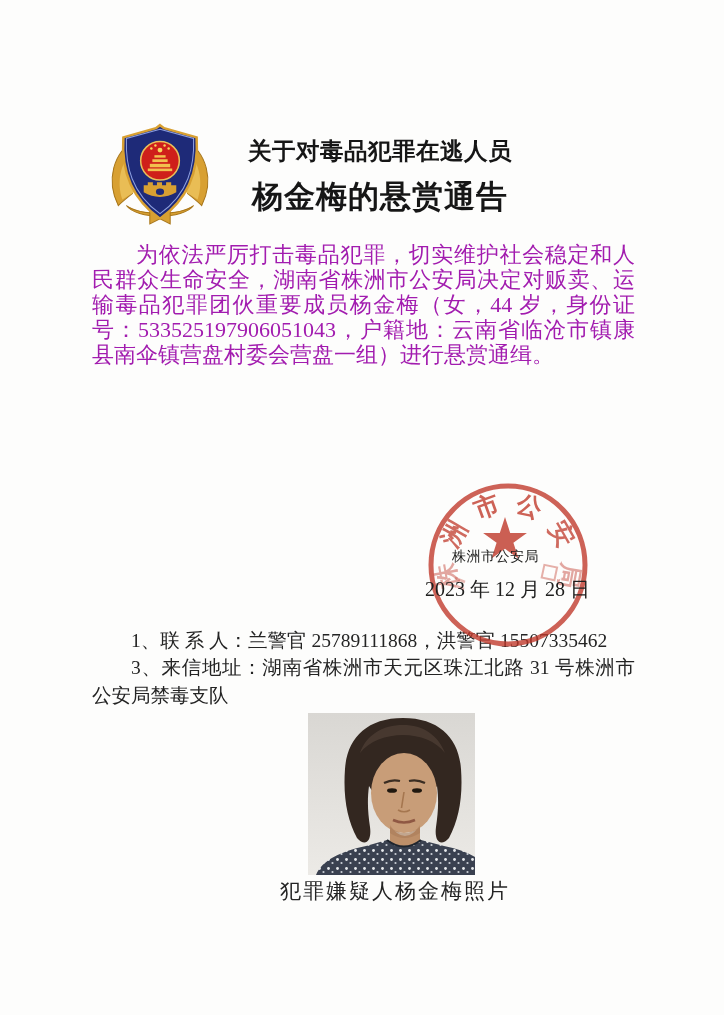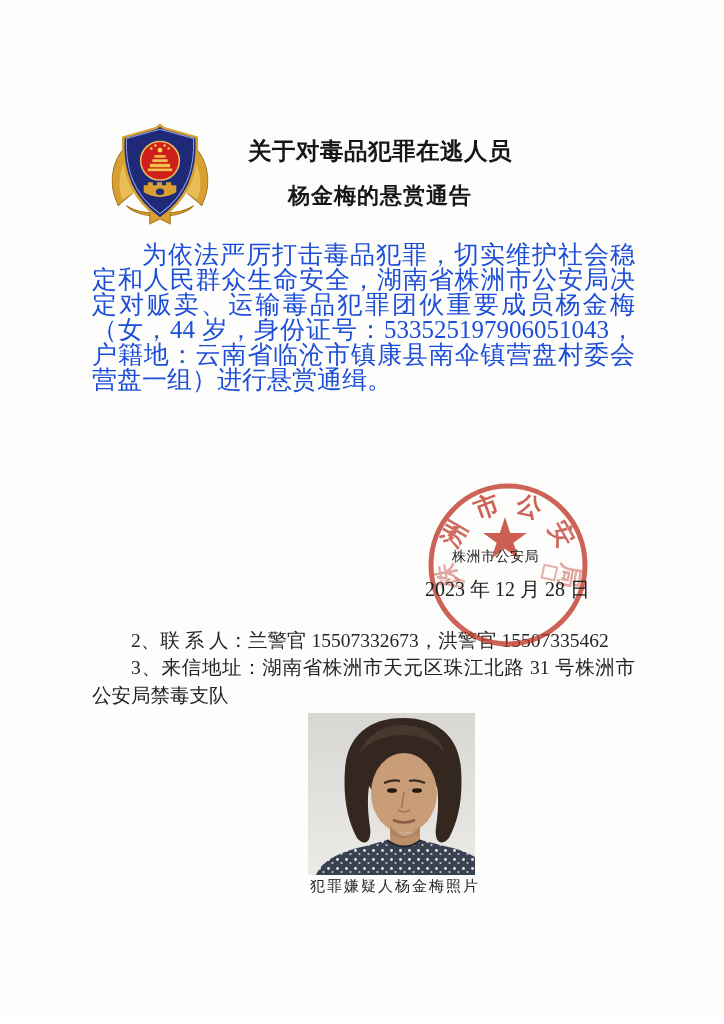--- a/index.html
+++ b/index.html
@@ -5,37 +5,37 @@
   html,body{margin:0;padding:0;background:#ffffff;}
   .page{
     position:relative;width:724px;height:1015px;background:#fdfdfc;overflow:hidden;
     font-family:"Liberation Serif","DejaVu Serif",serif;color:#1c1c1c;
   }
   
   .emblem{position:absolute;left:102px;top:118px;width:116px;height:112px;}
   .title-block{position:absolute;left:232px;top:137px;width:296px;text-align:center;
     font-family:"DejaVu Sans","Liberation Sans",sans-serif;font-weight:900;color:#161616;}
   .title-line1{font-size:23.5px;line-height:28px;letter-spacing:.5px;}
-  .title-line2{font-size:22px;line-height:28px;letter-spacing:1px;margin-top:17px;}
+  .title-line2{font-size:31px;line-height:28px;letter-spacing:1px;margin-top:17px;}
   
   .body-text{position:absolute;top:243px;left:92px;width:543px;
-    font-size:25px;line-height:24.9px;text-align:justify;text-align-last:left;color:#1d4ed8;}
+    font-size:22px;line-height:24.9px;text-align:justify;text-align-last:left;color:#a21caf;}
   .body-text p{margin:0;text-indent:2em;}
   
   .seal{position:absolute;left:425px;top:478px;width:170px;height:180px;z-index:1;opacity:.88;}
   .sig-agency{position:absolute;left:452px;top:548px;font-size:14px;color:#20201f;z-index:2;letter-spacing:.5px;}
   .sig-date{position:absolute;left:425px;top:576px;font-size:20px;color:#20201f;z-index:2;}
   
   .contacts{position:absolute;top:627px;left:92px;width:543px;
     font-size:19.5px;line-height:27.4px;text-align:justify;text-align-last:left;color:#242424;}
   .contacts div{text-indent:2em;}
   
   .photo{position:absolute;left:308px;top:713px;width:167px;height:162px;}
   .caption{position:absolute;left:268px;top:877px;width:254px;text-align:center;
-    font-size:15px;letter-spacing:2px;color:#242424;}
+    font-size:21px;letter-spacing:2px;color:#242424;}
   .seal-char{font-family:"DejaVu Sans","Liberation Sans",sans-serif;font-weight:bold;}
 </style>
 </head>
 <body>
 
 <div class="page">
 
   <svg class="emblem" viewBox="0 0 114 110">
 
     <path d="M16,86 C4,62 10,34 34,20 C27,40 25,58 30,74 C24,79 19,83 16,86 Z" fill="#d8a032" stroke="#a8761a" stroke-width="1"></path>
@@ -85,21 +85,21 @@
     </g>
 
     <rect x="118" y="88" width="13" height="13" fill="none" stroke="#c0392b" stroke-width="2" opacity="0.45" transform="rotate(12 124 94)"></rect>
     <path d="M30,100 l10,4 m-9,4 l8,3" stroke="#c0392b" stroke-width="2.5" opacity="0.4" fill="none"></path>
   </svg>
 
   <div class="sig-agency">株洲市公安局</div>
   <div class="sig-date">2023 年 12 月 28 日</div>
 
   <div class="contacts">
-    <div>2、联 系 人：兰警官 15507332673，洪警官 15507335462</div>
+    <div>1、联 系 人：兰警官 25789111868，洪警官 15507335462</div>
     <div>3、来信地址：湖南省株洲市天元区珠江北路 31 号株洲市公安局禁毒支队</div>
   </div>
 
   <svg class="photo" viewBox="0 0 167 162">
     <defs>
       <linearGradient id="bgGrad" x1="0" y1="0" x2="0" y2="1">
         <stop offset="0" stop-color="#d9d7d3"></stop>
         <stop offset="1" stop-color="#eceae6"></stop>
       </linearGradient>
       <pattern id="speck" width="9" height="9" patternUnits="userSpaceOnUse">

